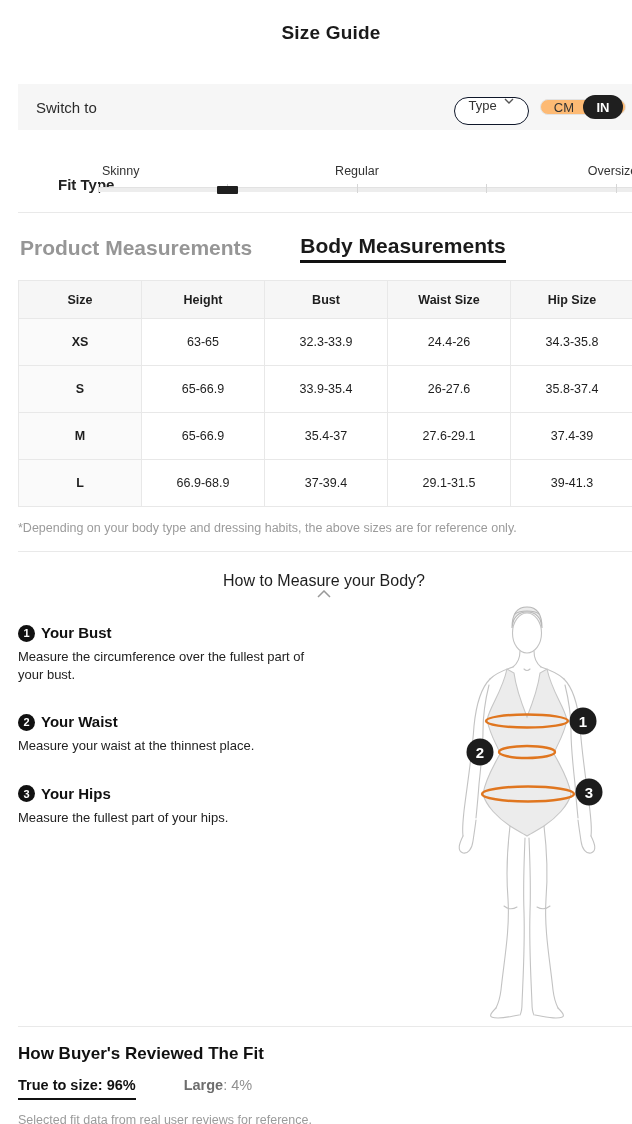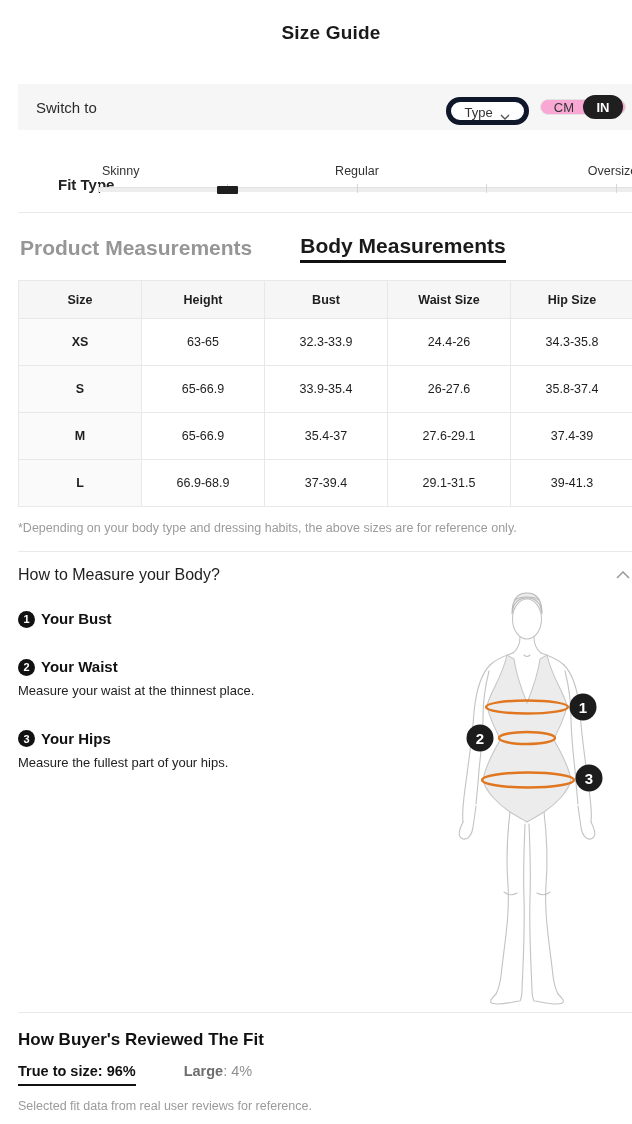--- a/index.html
+++ b/index.html
@@ -10,25 +10,25 @@
   
   .page-title { padding-top:22px; height:46px; text-align:center;
                 font-size:19px; font-weight:bold; letter-spacing:.2px; color:#1a1a1a; }
 
   
   .switch-bar { margin:38px 0 0 18px; width:644px; height:46px; background:#f6f6f6;
                 display:flex; align-items:center; justify-content:space-between;
                 padding:0 36px 0 18px; }
   .switch-label { font-size:15px; color:#2b2b2b; }
   .bar-right { display:flex; align-items:center; gap:11px; }
-  .type-btn { display:flex; align-items:flex-end; gap:7px; background:#fff;
-              border:5px solid #0f172a; border-radius:15px; height:28px; padding:0 14px;
+  .type-btn { display:flex; align-items:flex-start; gap:7px; background:#fff;
+              border:1px solid #0f172a; border-radius:15px; height:28px; padding:0 14px;
               font-size:13px; color:#333; font-family:inherit; cursor:pointer;margin-top:8px; }
   .chev-down { display:inline-block; }
-  .unit-toggle { display:flex; align-items:center; background:#f9a8d4; border:1px solid #e3e3e3;
+  .unit-toggle { display:flex; align-items:center; background:#fdba74; border:1px solid #e3e3e3;
                  border-radius:15px; height:16px; padding:2px 2px 2px 0; cursor:pointer; }
   .unit-cm { font-size:13px; color:#333; padding:0 9px 0 13px; }
   .unit-in { background:#1f1f1f; color:#fff; font-size:13px; font-weight:bold;
              border-radius:13px; height:24px; min-width:40px; display:flex;
              align-items:center; justify-content:center; }
 
   
   .fit-row { position:relative; margin-top:32px; height:44px; }
   .fit-label { position:absolute; left:18px; top:14px; font-size:15px; font-weight:bold;margin-left:40px; }
   .slider { position:absolute; left:98px; right:0; top:0; height:44px; }
@@ -57,22 +57,22 @@
   .size-table { margin:17px 0 0 18px; border-collapse:collapse; table-layout:fixed; width:616px; }
   .size-table th, .size-table td { border:1px solid #e8e8e8; text-align:center;
          font-size:12.5px; width:123px; }
   .size-table th { background:#f6f6f6; height:38px; font-weight:bold; color:#1e1e1e; }
   .size-table td { height:47px; background:#fff; color:#1e1e1e; }
   .size-table td.size-col { background:#fafafa; font-weight:bold; }
 
   .ref-note { margin:14px 0 0 18px; font-size:12.5px; color:#9b9b9b; }
 
   
-  .measure-head { margin:14px 18px 0 18px; width:612px; display:flex;
-                  align-items:center; justify-content:space-between; cursor:pointer; }
+  .measure-head { margin:20px 18px 0 18px; width:612px; display:flex;
+                  align-items:center; justify-content:space-between; cursor:pointer;flex-direction:column; }
   .measure-title { font-size:16px; font-weight:normal; color:#1e1e1e; }
   .measure-body { position:relative; height:428px; }
   .m-items { padding:26px 0 0 18px; width:350px; }
   .m-item { margin-bottom:30px; }
   .m-item h3 { display:flex; align-items:center; gap:6px; font-size:15px;
                font-weight:bold; line-height:18px; color:#111; }
   .num-badge { display:inline-flex; align-items:center; justify-content:center;
                width:17px; height:17px; border-radius:50%; background:#111;
                color:#fff; font-size:11px; font-weight:bold; }
   .m-item p { margin-top:6px; font-size:13px; line-height:17.5px; color:#222; width:312px; }
@@ -188,20 +188,21 @@
       </svg>
   </div>
 
   <div class="measure-body">
     <div class="m-items">
       <div class="m-item">
         <h3>
             <span class="num-badge">1</span>
             <span>Your Bust</span>
           </h3>
+        <p>Measure the circumference over the fullest part of your bust.</p>
       </div>
       <div class="m-item">
         <h3>
             <span class="num-badge">2</span>
             <span>Your Waist</span>
           </h3>
         <p>Measure your waist at the thinnest place.</p>
       </div>
       <div class="m-item">
         <h3>

